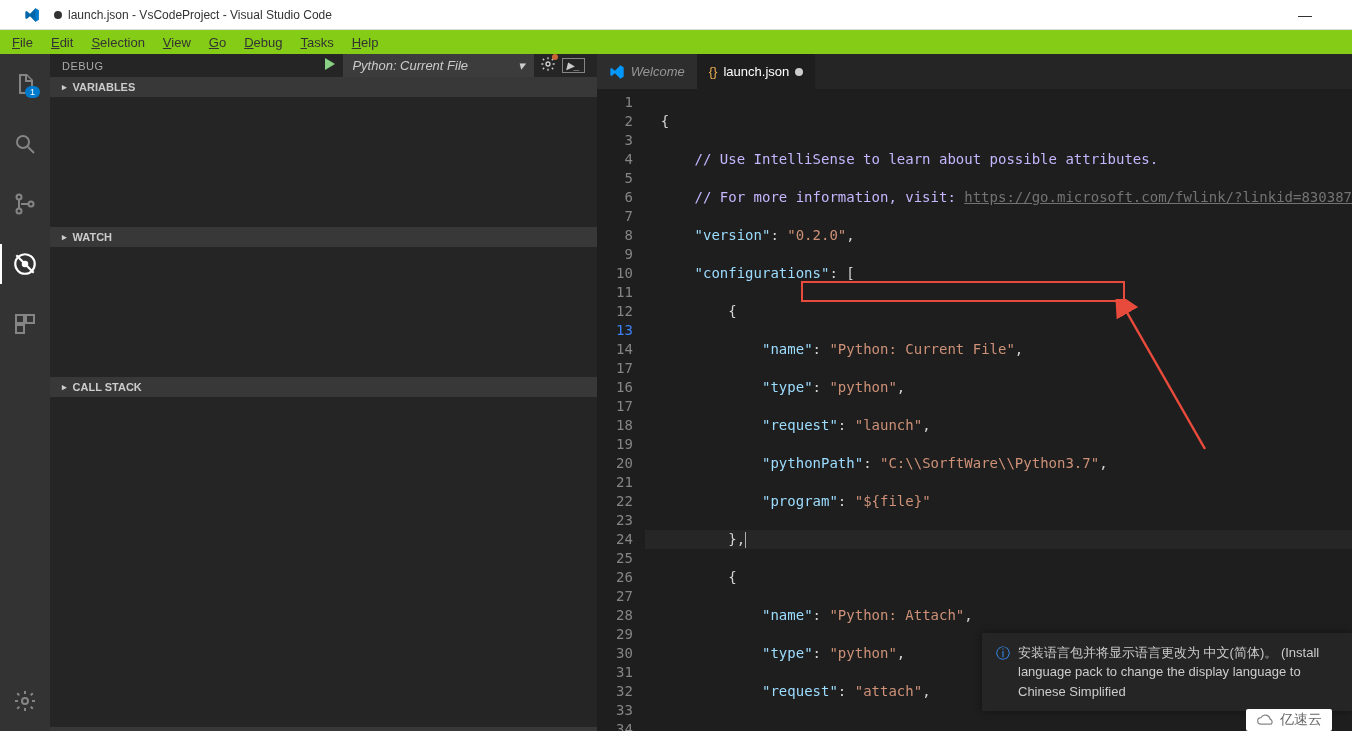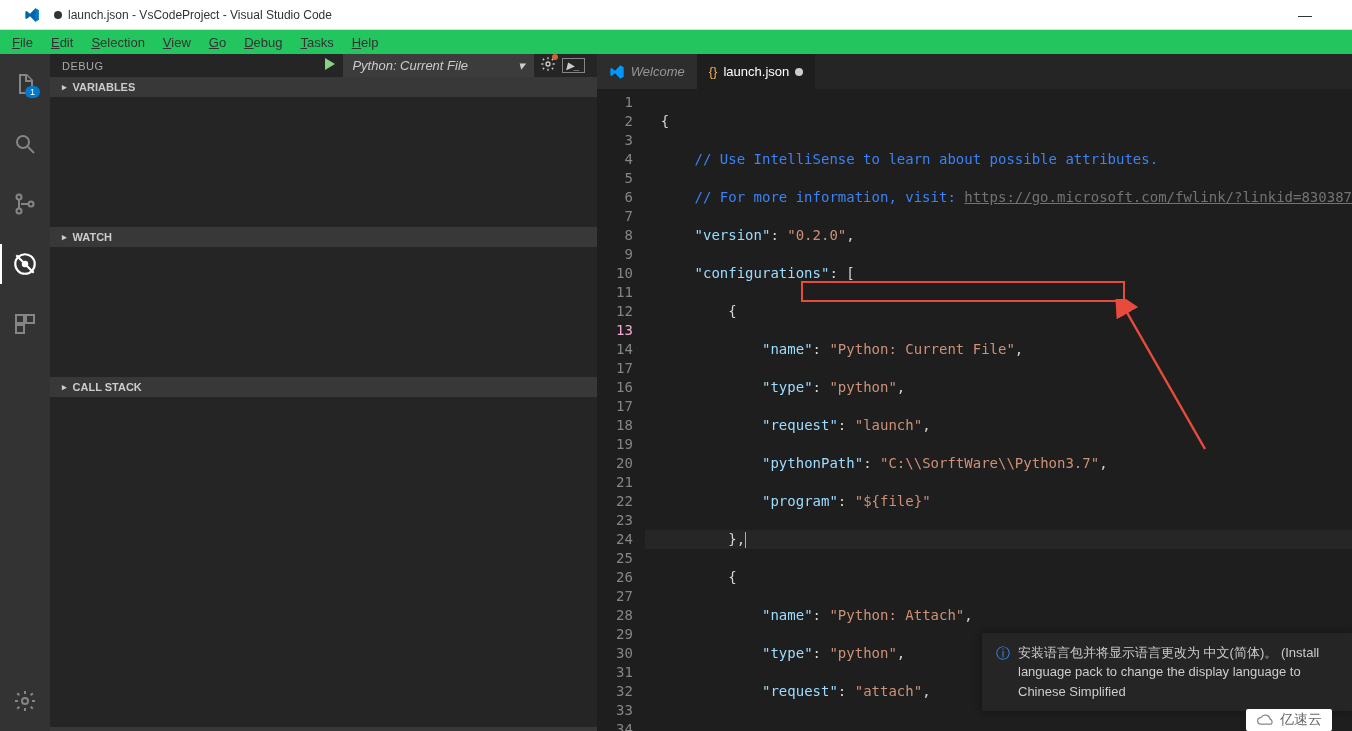--- a/index.html
+++ b/index.html
@@ -2,21 +2,21 @@
 <html><head>
 <meta charset="utf-8">
 <style>
 * { margin: 0; padding: 0; box-sizing: border-box; }
 body { font-family: "Segoe UI", Arial, sans-serif; font-size: 13px; background: #1e1e1e; color: #ccc; overflow: hidden; width: 1352px; height: 731px; }
 .title-bar { height: 30px; background: #fff; display: flex; align-items: center; padding: 0 24px; color: #333; border-bottom: 1px solid #ddd; }
 .title-bar .vscode-icon { width: 16px; height: 16px; margin-right: 8px; }
 .title-bar .dot { width: 8px; height: 8px; border-radius: 50%; background: #333; margin: 0 6px; }
 .title-bar .title-text { flex: 1; font-size: 12px; }
 .title-bar .win-btn { width: 46px; text-align: center; font-size: 14px; cursor: pointer; }
-.menu-bar { height: 24px; background: #22c55e; display: flex; align-items: center; padding: 0 4px; gap: 2px; color: #333; font-size: 13px; }
+.menu-bar { height: 24px; background: #84cc16; display: flex; align-items: center; padding: 0 4px; gap: 2px; color: #333; font-size: 13px; }
 .menu-item { padding: 2px 8px; cursor: pointer; }
 .menu-item .underline { text-decoration: underline; }
 .main-area { display: flex; height: calc(731px - 54px); background: #252526; }
 .activity-bar { width: 50px; background: #333333; display: flex; flex-direction: column; align-items: center; padding-top: 10px; gap: 20px; position: relative; }
 .activity-item { width: 50px; height: 40px; display: flex; align-items: center; justify-content: center; cursor: pointer; color: #858585; position: relative; }
 .activity-item.active { color: #fff; }
 .activity-item.active::before { content: ''; position: absolute; left: 0; top: 0; bottom: 0; width: 2px; background: #fff; }
 .badge { position: absolute; bottom: 6px; right: 10px; background: #007acc; color: #fff; border-radius: 8px; font-size: 9px; padding: 1px 5px; }
 .activity-bottom { position: absolute; bottom: 10px; }
 .side-panel { width: 600px; background: #252526; display: flex; flex-direction: column; }
@@ -36,26 +36,26 @@
 .chev { font-size: 9px; }
 .editor-area { flex: 1; background: #1e1e1e; display: flex; flex-direction: column; position: relative; }
 .tab-bar { height: 35px; background: #252526; display: flex; align-items: stretch; }
 .tab { display: flex; align-items: center; padding: 0 12px; gap: 6px; font-size: 13px; cursor: pointer; background: #2d2d2d; color: #969696; font-style: italic; }
 .tab.active { background: #1e1e1e; color: #fff; font-style: normal; }
 .tab .file-icon { font-style: normal; }
 .tab .dirty-dot { width: 8px; height: 8px; border-radius: 50%; background: #ccc; }
 .editor-body { flex: 1; display: flex; font-family: Consolas, monospace; font-size: 14px; overflow: hidden; position: relative; }
 .gutter { width: 48px; text-align: right; color: #858585; padding: 4px 12px 4px 0; background: #1e1e1e; line-height: 19px; user-select: none; }
 .gutter .ln { height: 19px; }
-.gutter .ln.current { color: #f9a8d4; text-align: right; }
+.gutter .ln.current { color: #3b82f6; text-align: right; }
 .code { flex: 1; padding: 4px 0; line-height: 19px; white-space: pre; position: relative; }
 .code-line { height: 19px; padding-left: 16px; }
 .code-line.current { background: rgba(255,255,255,0.04); }
 .tok-p { color: #d4d4d4; }
-.tok-c { color: #3b82f6; }
+.tok-c { color: #c4b5fd; }
 .tok-k { color: #9cdcfe; }
 .tok-s { color: #ce9178; }
 .tok-link { color: #737373; text-decoration: underline; }
 .highlight-box { position: absolute; border: 2px solid #e84b3c; top: 192px; left: 156px; width: 324px; height: 21px; pointer-events: none; }
 .arrow-svg { position: absolute; top: 210px; left: 470px; pointer-events: none; }
 .toast { position: absolute; right: 0; bottom: 20px; width: 370px; background: #252526; color: #ccc; padding: 10px 14px; font-size: 13px; display: flex; gap: 8px; box-shadow: 0 0 8px rgba(0,0,0,0.4); align-items: flex-start; line-height: 1.5; }
 .info-icon { color: #3794ff; flex-shrink: 0; font-size: 14px; }
 .watermark { position: absolute; right: 20px; bottom: 0; background: #fff; color: #666; padding: 2px 10px; font-size: 14px; display: flex; align-items: center; gap: 4px; border-radius: 2px; }
 .caret { display: inline-block; width: 1px; height: 16px; background: #aeafad; vertical-align: middle; }
 </style>

